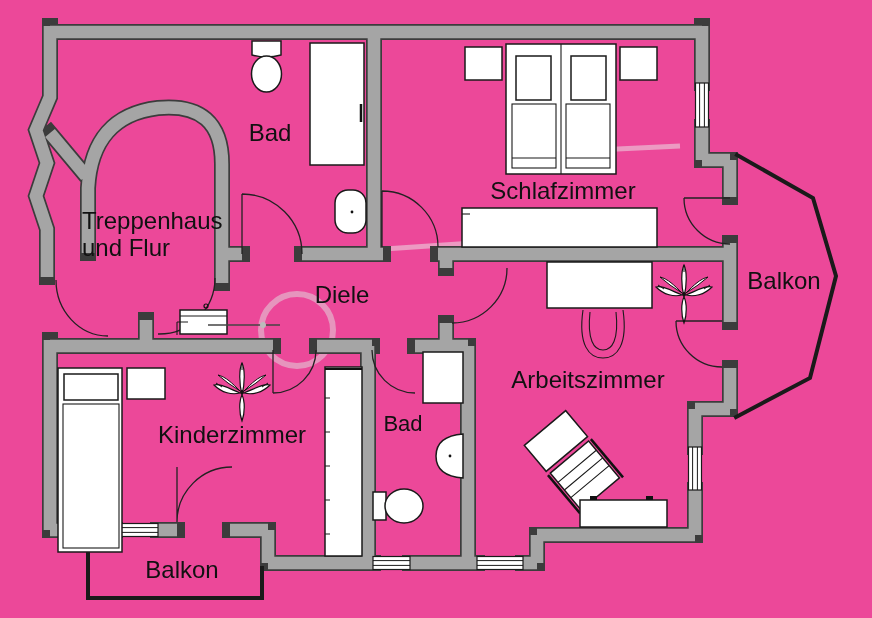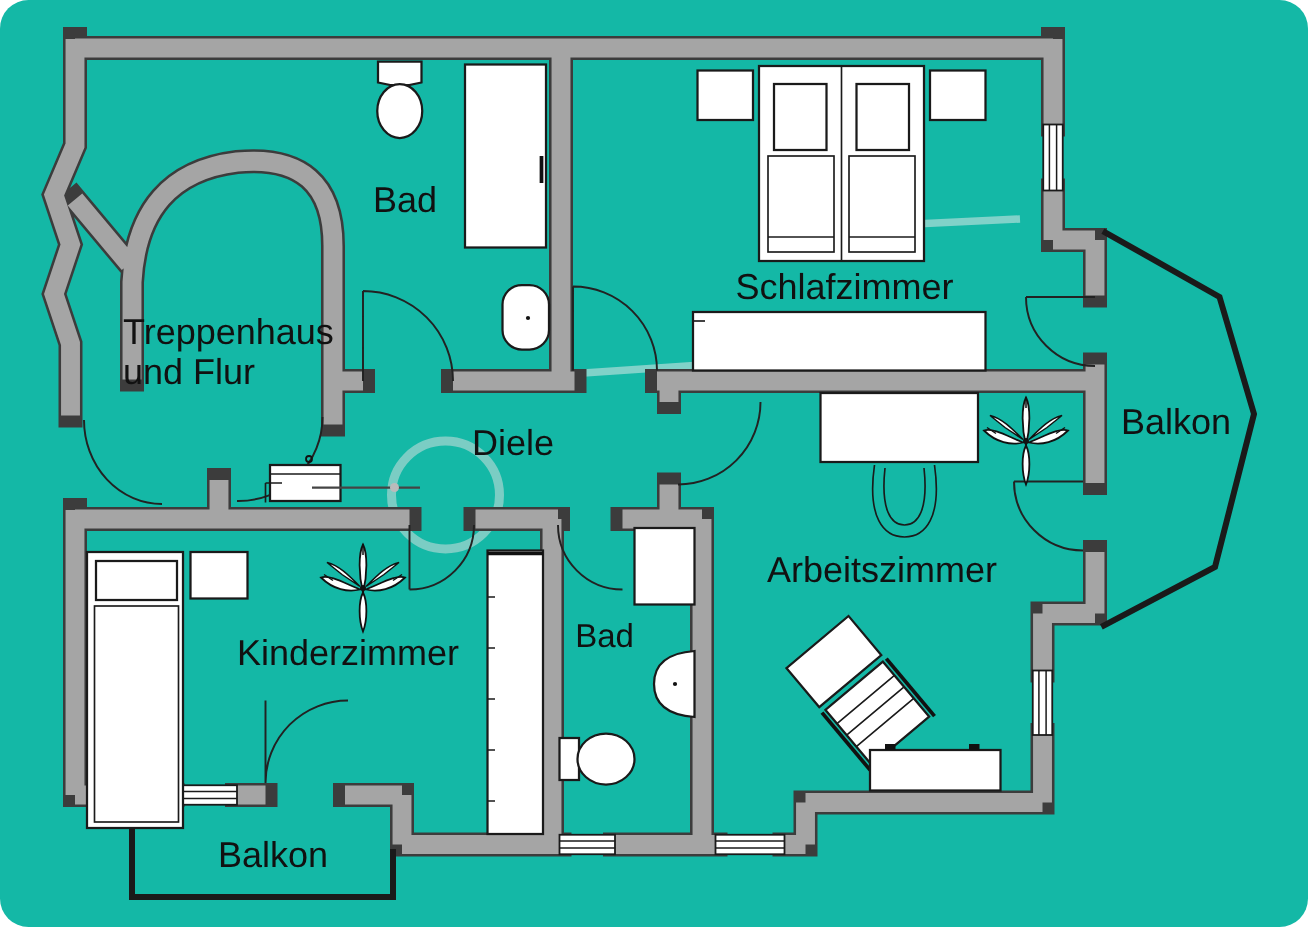--- a/index.html
+++ b/index.html
@@ -1,17 +1,17 @@
 <!DOCTYPE html>
 <html><head>
 <meta charset="utf-8">
 <style>
   html,body{margin:0;padding:0;background:#fff;}
-  .stage{position:relative;width:872px;height:618px;background:#14b8a6;overflow:hidden;
-         font-family:"Liberation Sans", sans-serif;border-radius:19px;}
+  .stage{position:relative;width:872px;height:618px;background:#ec4899;overflow:hidden;
+         font-family:"Liberation Sans", sans-serif;}
   svg{display:block}
   
   .wall-under{fill:none;stroke:#3c3c3c;stroke-width:16;stroke-linecap:square;stroke-linejoin:miter}
   .wall-over{fill:none;stroke:#a5a5a5;stroke-width:12.6;stroke-linecap:butt;stroke-linejoin:miter}
   .door{fill:none;stroke:#222;stroke-width:1.3}
   .furn{fill:#fff;stroke:#1a1a1a;stroke-width:1.5}
   .furn-thin{fill:none;stroke:#1a1a1a;stroke-width:1.1}
   .win-frame{fill:#fff;stroke:#1a1a1a;stroke-width:1.2}
   .win-line{stroke:#1a1a1a;stroke-width:1}
   .balcony{fill:none;stroke:#1a1a1a;stroke-width:4;stroke-linejoin:miter;stroke-linecap:square}

